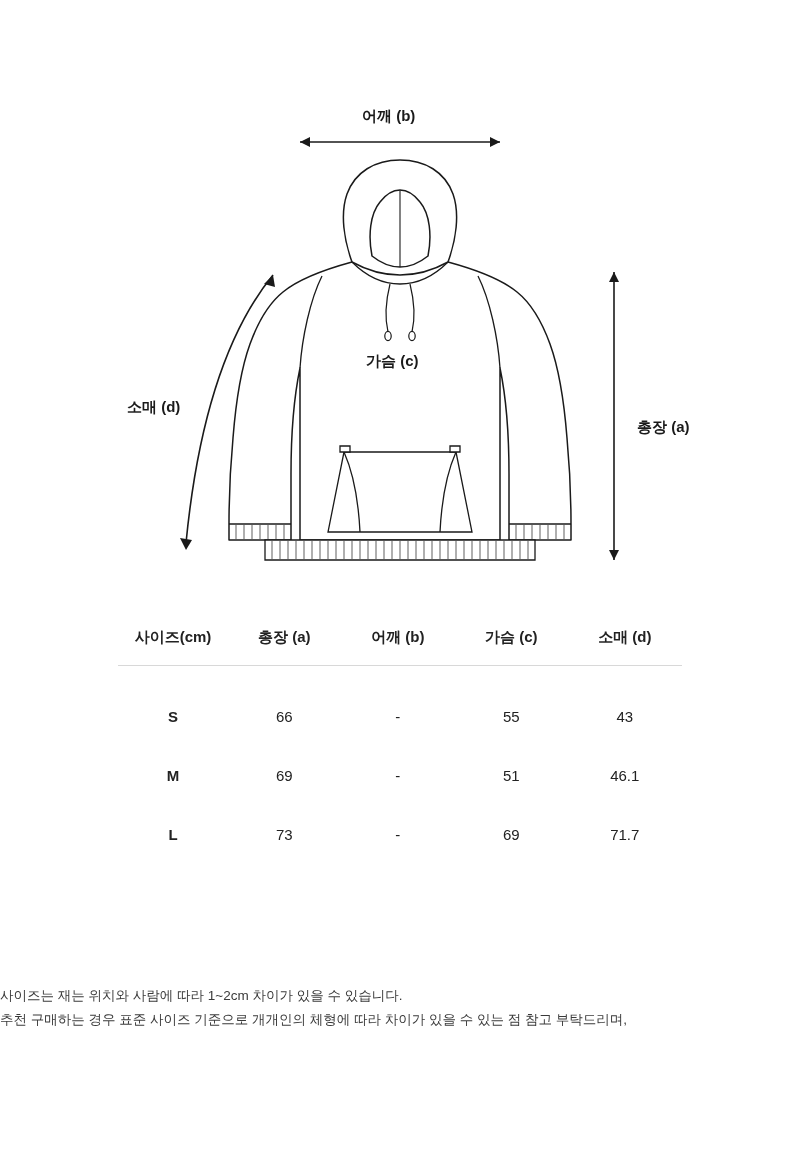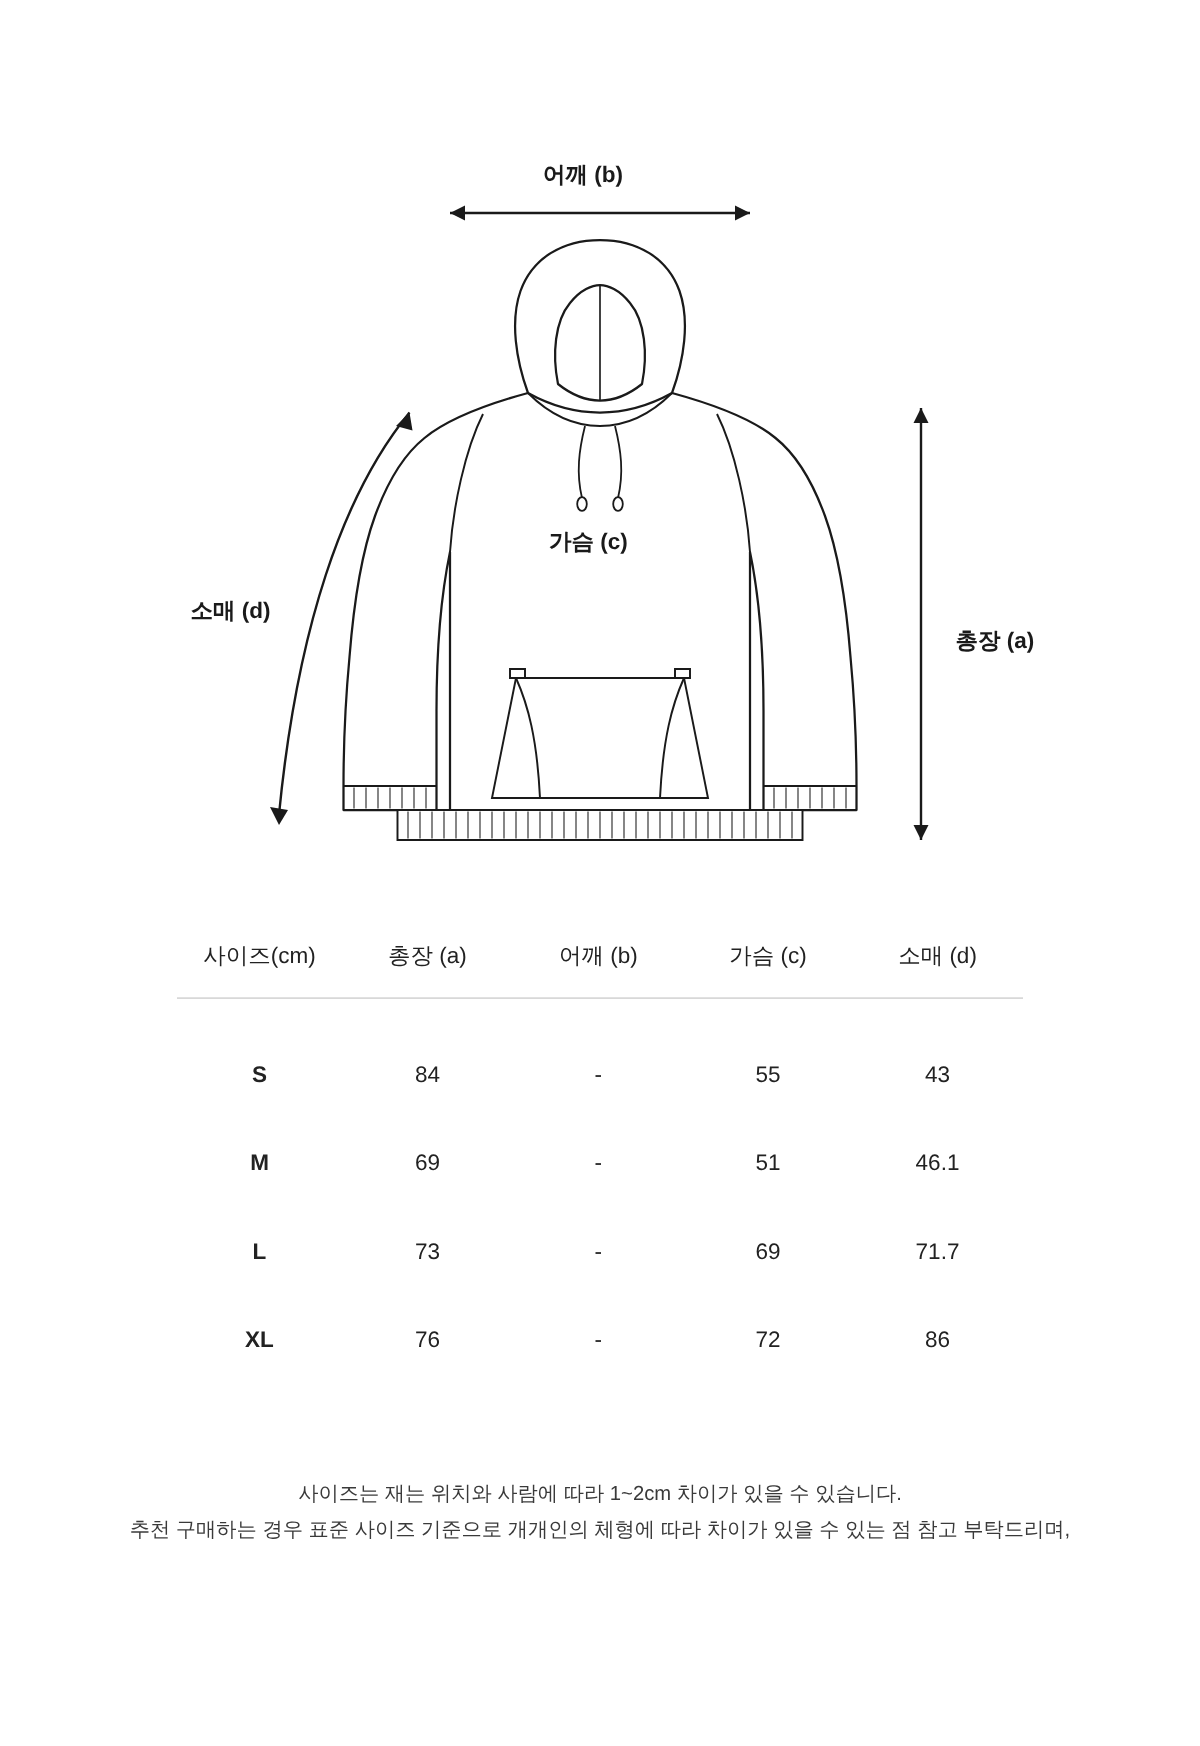--- a/index.html
+++ b/index.html
@@ -44,21 +44,21 @@
     top: 612px;
     width: 564px;
     border-collapse: collapse;
   }
   #size-table th, #size-table td {
     text-align: center;
     font-size: 15px;
     color: #222;
   }
   #size-table thead th {
-    font-weight: normal;
+    font-weight: bold;
     padding: 16px 0 18px 0;
   }
   #size-table thead th:first-child,
   #size-table tbody td:first-child {
     width: 110px;
   }
   #size-table tbody tr td {
     padding: 21px 0;
     font-weight: normal;
   }
@@ -71,21 +71,20 @@
   #size-table tbody tr:first-child td {
     padding-top: 42px;
   }
 
   
   #notes {
     position: absolute;
     left: 0;
     top: 984px;
     width: 800px;
-    text-align: center;
   }
   #notes .note-line {
     font-size: 13.5px;
     line-height: 24px;
     color: #3a3a3a;
   }
 </style>
 </head>
 <body>
 
@@ -262,45 +261,38 @@
       <th>사이즈(cm)</th>
       <th>총장 (a)</th>
       <th>어깨 (b)</th>
       <th>가슴 (c)</th>
       <th>소매 (d)</th>
     </tr>
   </thead>
   <tbody>
     <tr>
       <td>S</td>
-      <td>84</td>
+      <td>66</td>
       <td>-</td>
       <td>55</td>
       <td>43</td>
     </tr>
     <tr>
       <td>M</td>
       <td>69</td>
       <td>-</td>
       <td>51</td>
       <td>46.1</td>
     </tr>
     <tr>
       <td>L</td>
       <td>73</td>
       <td>-</td>
       <td>69</td>
       <td>71.7</td>
     </tr>
-    <tr>
-      <td>XL</td>
-      <td>76</td>
-      <td>-</td>
-      <td>72</td>
-      <td>86</td>
-    </tr>
   </tbody>
 </table>
 
 <div id="notes">
   <div class="note-line">사이즈는 재는 위치와 사람에 따라 1~2cm 차이가 있을 수 있습니다.</div>
   <div class="note-line">추천 구매하는 경우 표준 사이즈 기준으로 개개인의 체형에 따라 차이가 있을 수 있는 점 참고 부탁드리며,</div>
 </div>
 
 </body></html>

